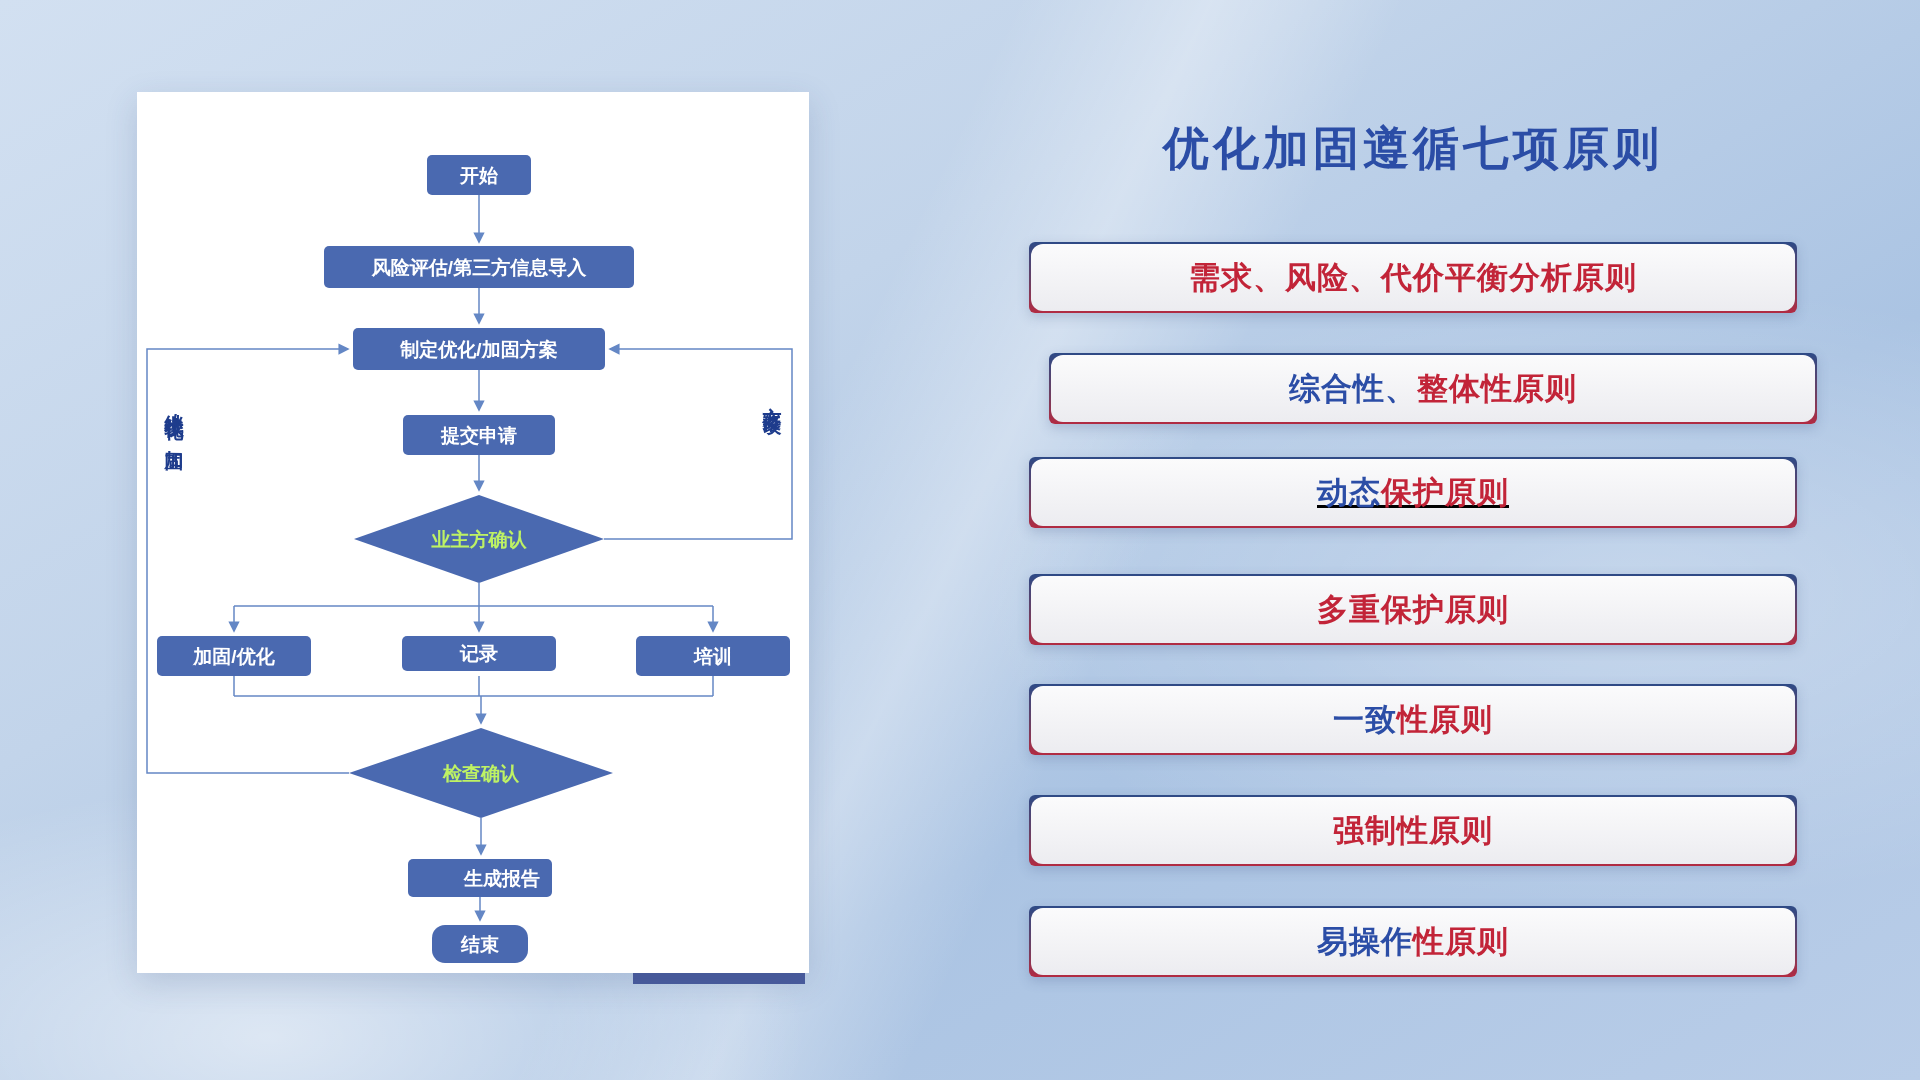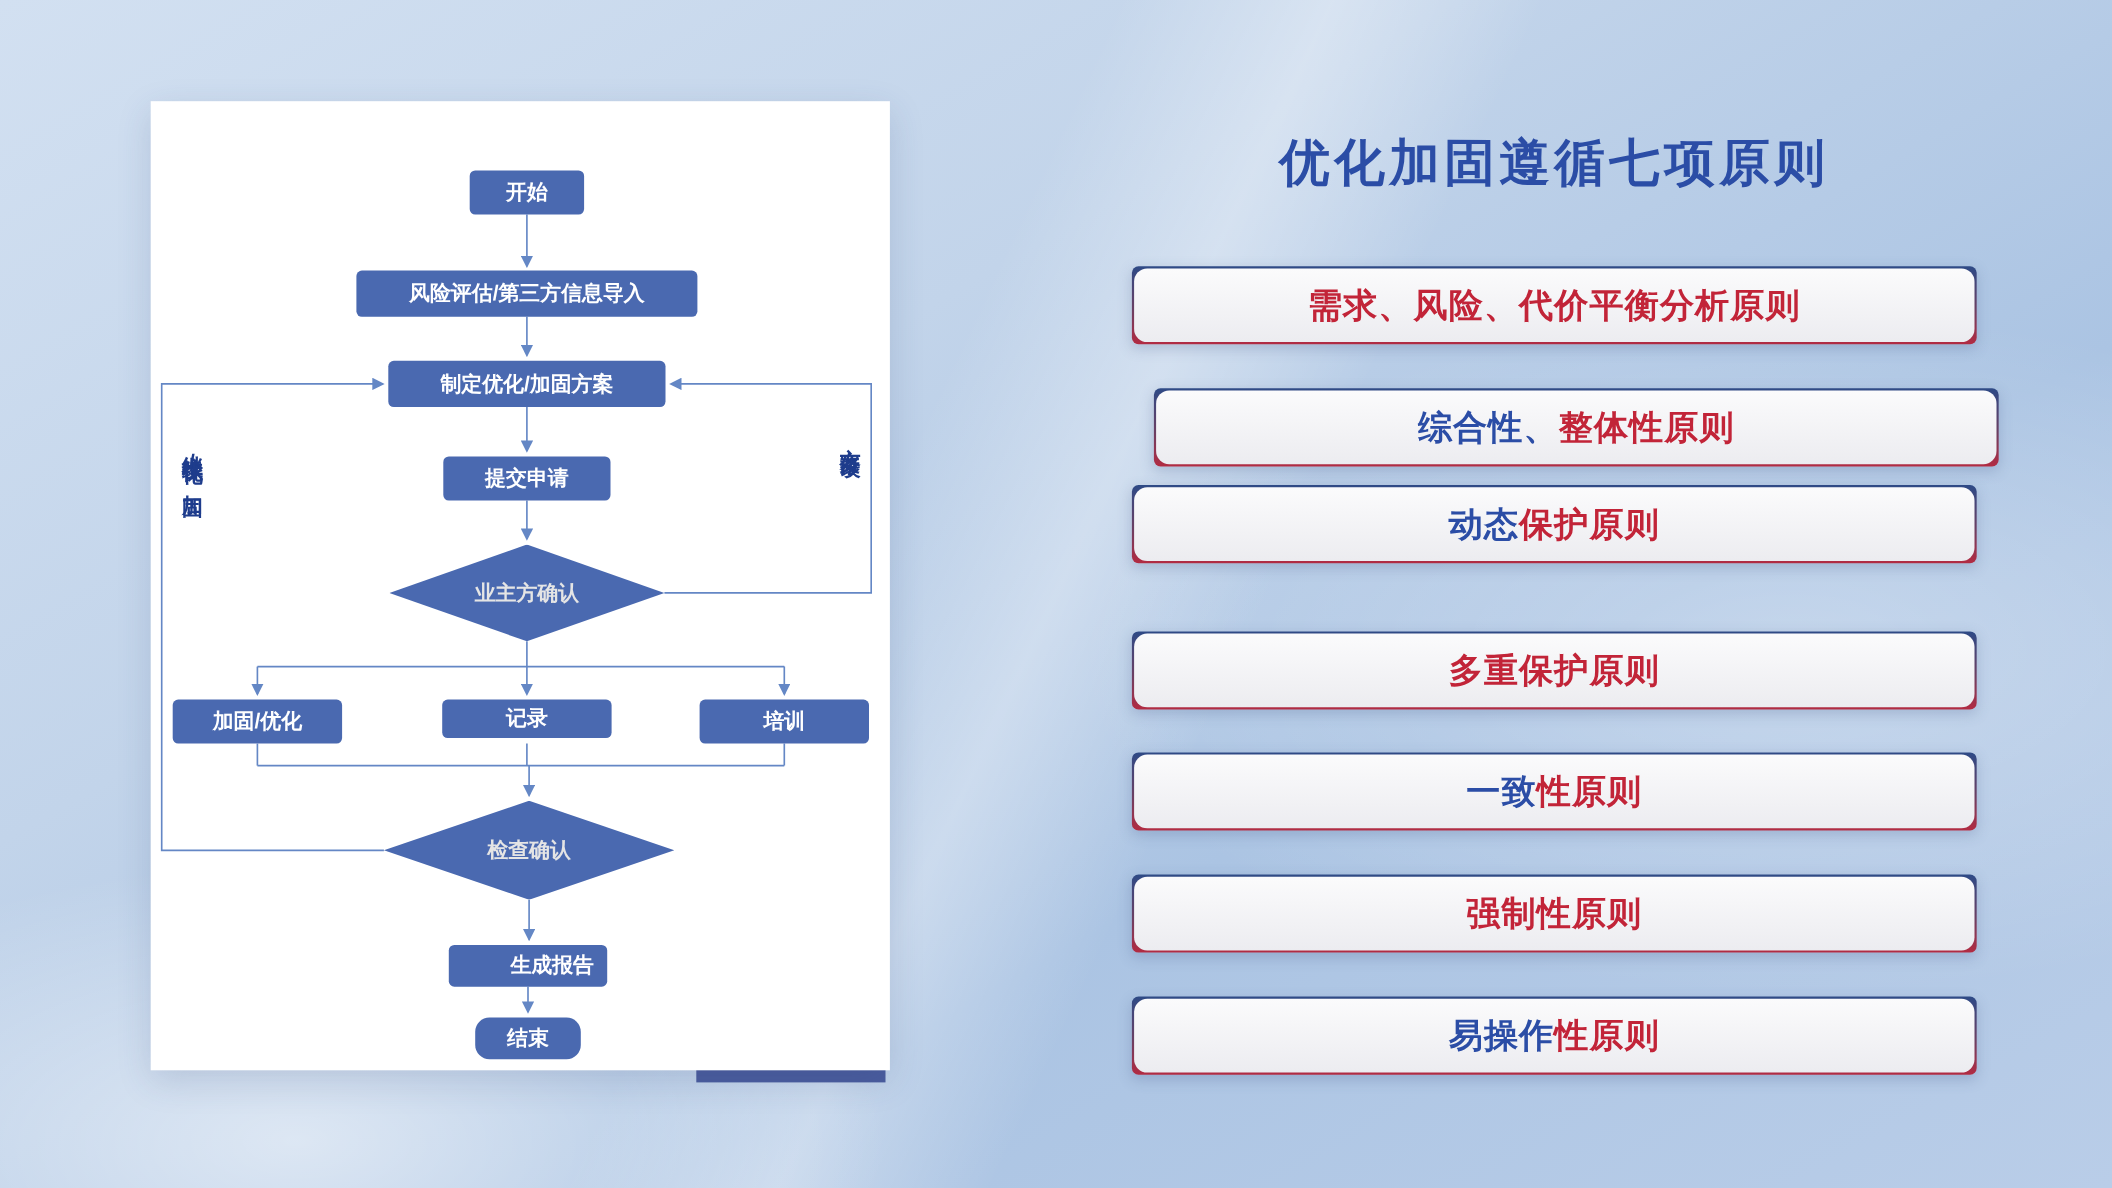--- a/index.html
+++ b/index.html
@@ -37,21 +37,21 @@
   .connectors path{ fill:none; stroke:var(--c-line); stroke-width:1.5; }
   .connectors .arrowhead{ fill:var(--c-line); stroke:none; }
 
   .node{
     position:absolute; display:flex; align-items:center; justify-content:center;
     background:var(--c-node); color:#ffffff; font-weight:700; font-size:19px;
     border-radius:5px; line-height:1; white-space:nowrap;
   }
   .diamond{
     position:absolute; display:flex; align-items:center; justify-content:center;
-    background:var(--c-node); color:#e5e5e5; font-weight:700; font-size:19px;
+    background:var(--c-node); color:#bef264; font-weight:700; font-size:19px;
     clip-path:polygon(50% 0,100% 50%,50% 100%,0 50%); line-height:1; white-space:nowrap;
   }
   .n-start    { left:290px; top:63px;  width:104px; height:40px; }
   .n-risk     { left:187px; top:154px; width:310px; height:42px; }
   .n-plan     { left:216px; top:236px; width:252px; height:42px; }
   .n-submit   { left:266px; top:323px; width:152px; height:40px; }
   .n-owner    { left:217px; top:403px; width:250px; height:88px; }
   .n-reinforce{ left:20px;  top:544px; width:154px; height:40px; }
   .n-record   { left:265px; top:544px; width:154px; height:35px; }
   .n-training { left:499px; top:544px; width:154px; height:40px;text-align:right; }
@@ -80,21 +80,21 @@
     box-shadow:0 4px 12px rgba(70,90,140,.25);
   }
   .principle-inner{
     width:100%; height:100%; border-radius:12px;
     background:linear-gradient(180deg,#fbfbfc,#ececf0);
     display:flex; align-items:center; justify-content:center;
     font-size:31px; font-weight:700; letter-spacing:1px; white-space:nowrap;
   }
   .principle-inner .red { color:var(--c-red); }
   .principle-inner .blue{ color:var(--c-blue); }
-  .p-1{ top:242px; } .p-2{ top:353px;margin-left:20px; } .p-3{ top:441px; } .p-4{ top:574px; }
+  .p-1{ top:242px; } .p-2{ top:353px;margin-left:20px; } .p-3{ top:457px;text-decoration:underline; } .p-4{ top:574px; }
   .p-5{ top:684px; } .p-6{ top:795px; } .p-7{ top:906px; }
 </style>
 </head>
 <body>
 
 <div class="slide">
 
   <div class="accent-block"></div>
 
   <div class="flow-card">

